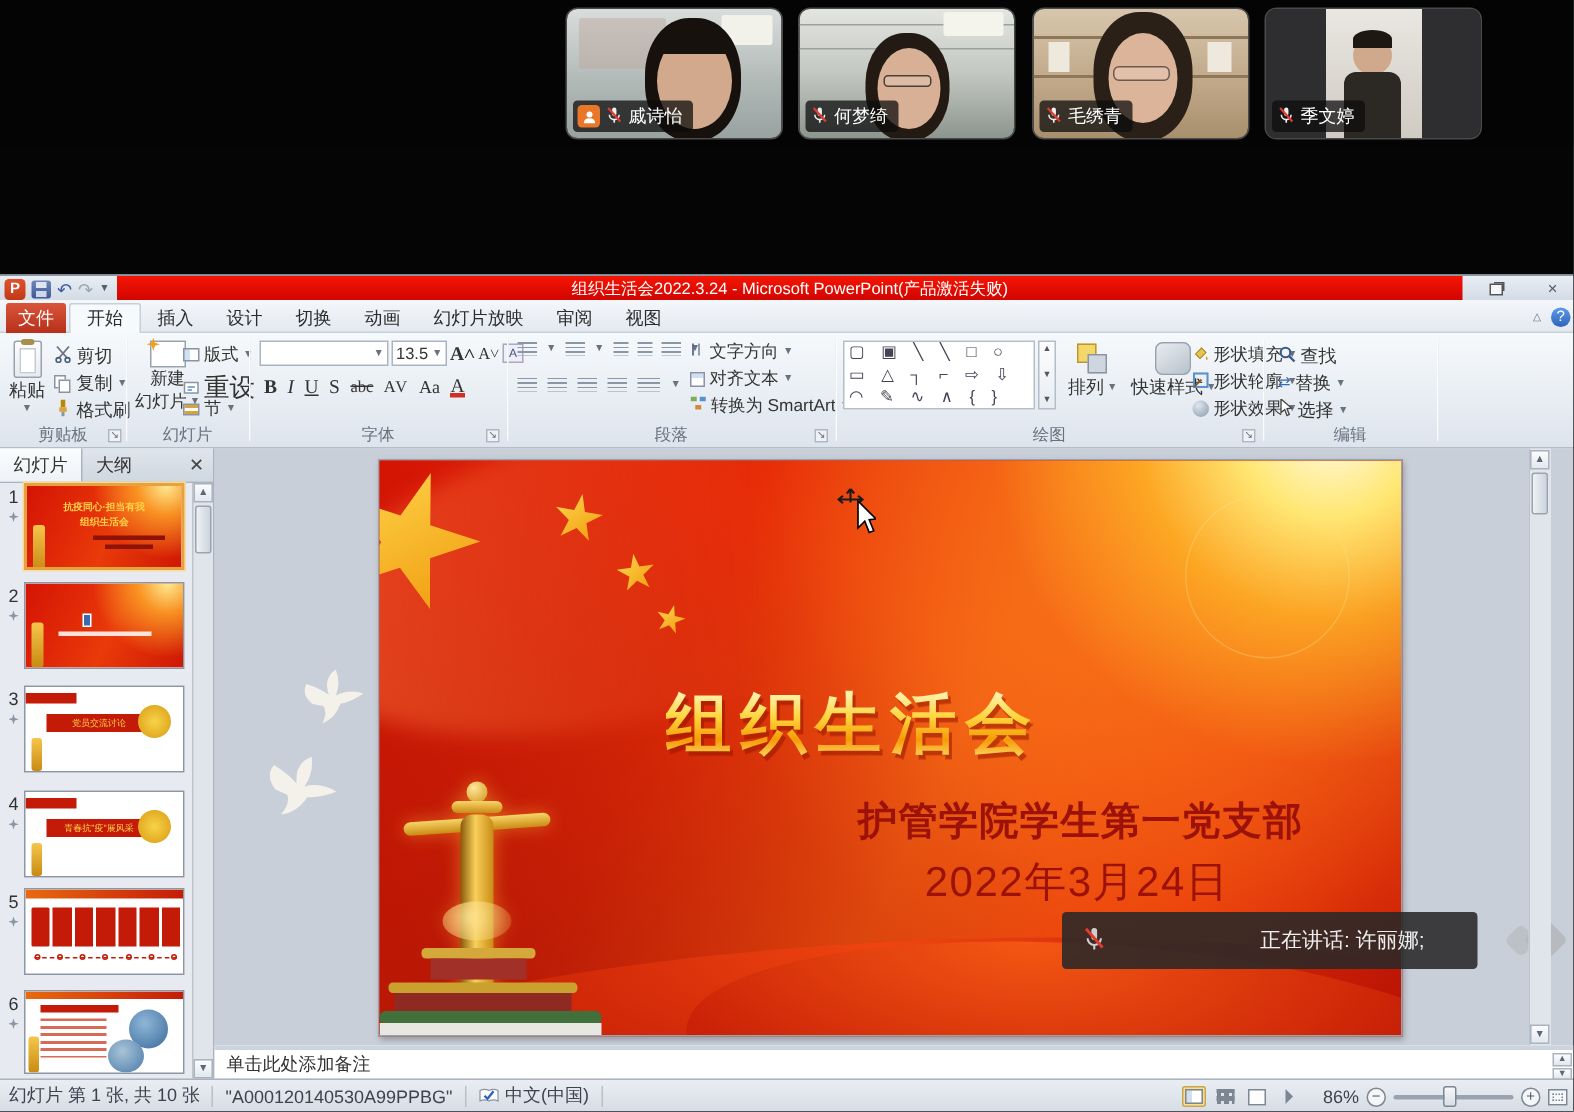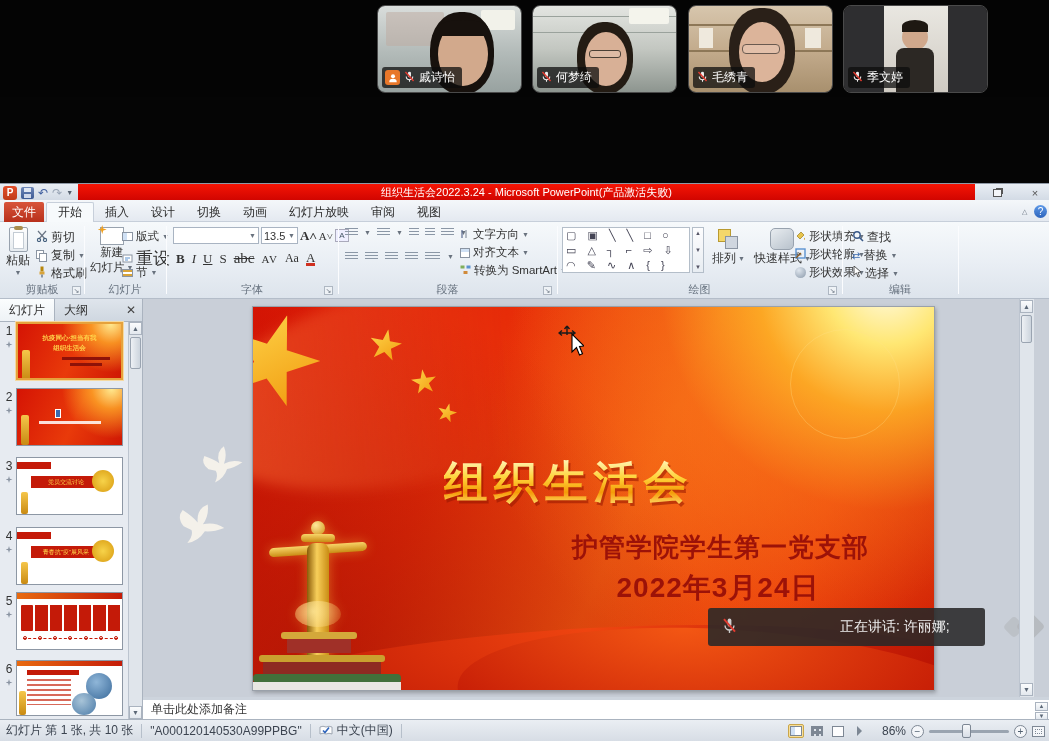--- a/index.html
+++ b/index.html
@@ -94,21 +94,21 @@
   .ring{position:absolute;right:34px;top:22px;width:110px;height:110px;border-radius:50%;
         border:1px solid rgba(255,225,140,.3);}
   .star{position:absolute;background:linear-gradient(135deg,#ffd94e,#f0970b);
         clip-path:polygon(50% 0%,61% 35%,98% 35%,68% 57%,79% 91%,50% 70%,21% 91%,32% 57%,2% 35%,39% 35%);}
   .gold{background:linear-gradient(180deg,#fff3b0 8%,#ffd43a 42%,#f59b07 72%,#ffdf6e 100%);
         -webkit-background-clip:text;background-clip:text;color:transparent;
         filter:drop-shadow(2px 3px 0 rgba(150,22,0,.55));font-weight:bold;}
   .t1{position:absolute;left:20px;right:8px;top:80px;text-align:center;font-size:45px;letter-spacing:3px;white-space:nowrap;}
   .t2{position:absolute;left:0;right:50px;top:146px;text-align:center;font-size:44px;letter-spacing:6px;}
   .sub{position:absolute;left:300px;top:223px;width:335px;text-align:center;font-size:26px;font-weight:bold;color:#9c1208;letter-spacing:1px;}
-  .date{position:absolute;left:330px;top:262px;width:270px;text-align:center;font-size:28px;font-weight:bold;color:#9c1208;letter-spacing:1px;}
+  .date{position:absolute;left:330px;top:262px;width:270px;text-align:center;font-size:28px;font-weight:normal;color:#9c1208;letter-spacing:1px;}
   .wave{position:absolute;border-radius:50%;}
   .huabiao div{position:absolute;}
   .gate div{position:absolute;}
 
   .toast{position:absolute;left:565px;top:309px;width:277px;height:38px;border-radius:3px;
          background:rgba(40,40,40,.88);display:flex;align-items:center;color:#eee;font-size:14px;gap:40px;}
   .tdiv{width:1px;height:22px;background:#5a5a5a;}
   .tlogo{position:relative;width:52px;height:26px;opacity:.5;flex:0 0 auto;}
   .tlogo div{position:absolute;background:#9a9a9a;border-radius:4px;transform:rotate(45deg);}
 
@@ -350,21 +350,21 @@
           </span>
         <span class="fg" style="font-weight:bold">A˄</span>
         <span class="fg" style="font-size:11px">A˅</span>
         <span class="mi" style="width:14px;height:13px;border:1px solid #aab;background:#eef;color:#456;font-size:8px;text-align:center;line-height:12px">A</span>
       </div>
       <div class="srow" style="left:176px;top:28px;gap:7px">
         <span class="fg" style="font-weight:bold">B</span>
         <span class="fg" style="font-style:italic">I</span>
         <span class="fg" style="text-decoration:underline">U</span>
         <span class="fg">S</span>
-        <span class="fg" style="font-size:15px;text-decoration:line-through">abc</span>
+        <span class="fg" style="font-size:11px;text-decoration:line-through">abc</span>
         <span class="fg" style="font-size:11px;letter-spacing:1px">AV</span>
         <span class="fg" style="font-size:12px">Aa</span>
         <span class="fg" style="border-bottom:3px solid #d03020;line-height:11px">A</span>
       </div>
       <div class="glabel" style="left:166px;width:172px">字体</div>
       <div class="lnch" style="left:324px">↘</div>
       <div class="rsep" style="left:338px"></div>
 
       <div class="srow" style="left:345px;top:6px;gap:6px">
         <span class="lines"></span>

